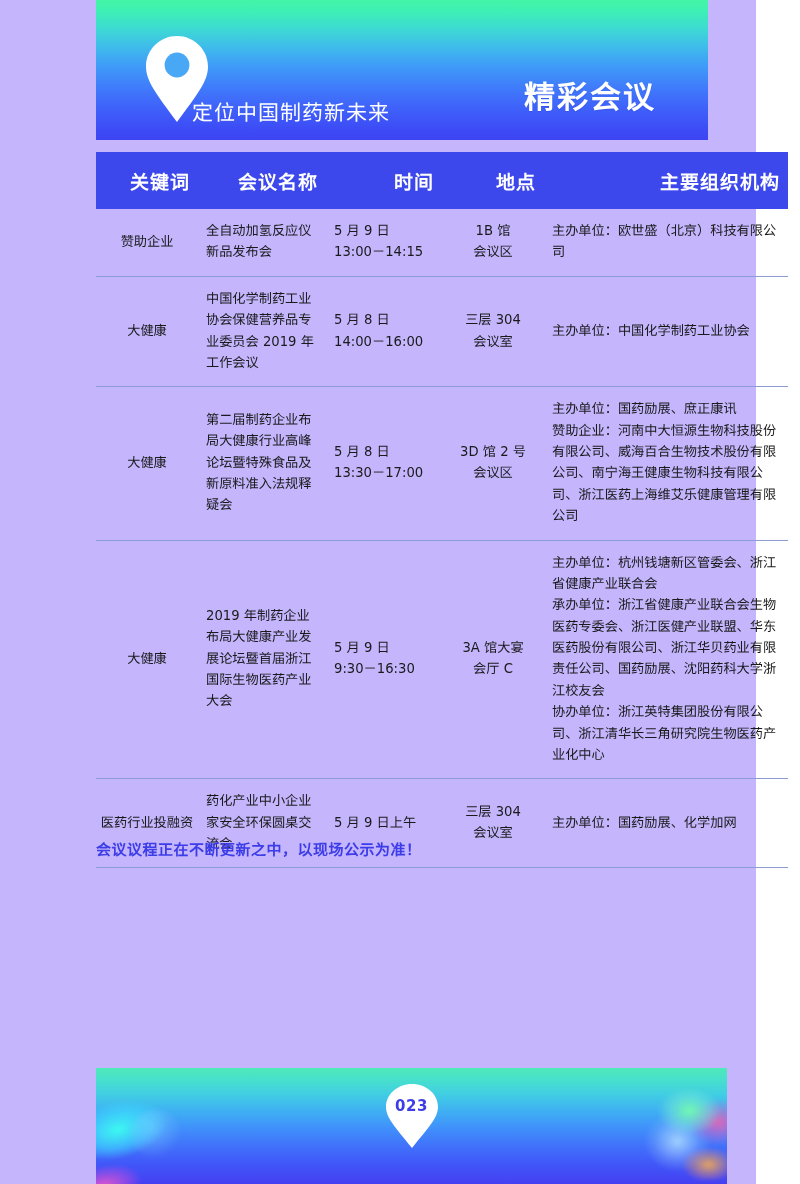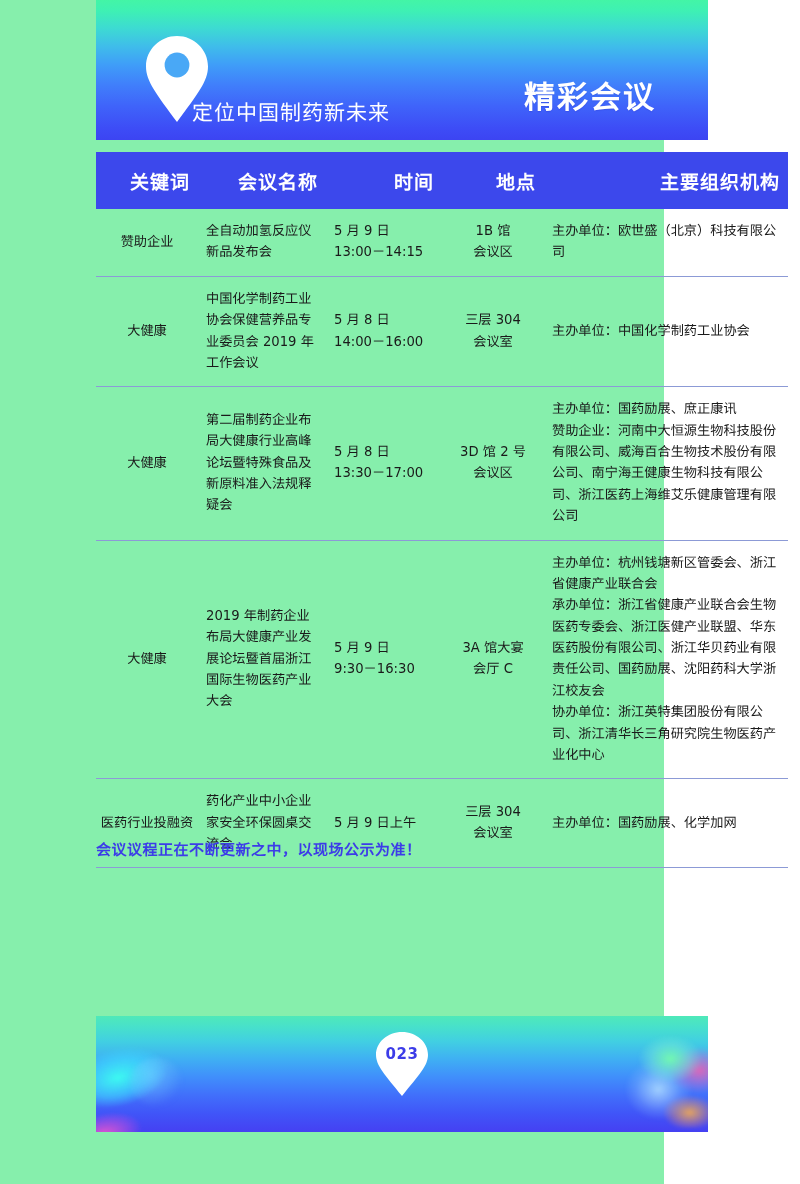--- a/index.html
+++ b/index.html
@@ -11,23 +11,23 @@
   body {
     width: 800px;
     height: 1184px;
     font-family: "DejaVu Sans", "Liberation Sans", sans-serif;
     overflow: hidden;
     position: relative;
   }
 
   .page {
     position: relative;
-    width: 664px;
+    width: 756px;
     height: 1184px;
-    background: #86efac;
+    background: #c4b5fd;
   }
 
   
   .header-banner {
     position: absolute;
     left: 96px;
     top: 0px;
     width: 612px;
     height: 140px;
     background: linear-gradient(to bottom,
@@ -134,33 +134,34 @@
     font-weight: 700;
     color: #3c3ce8;
     letter-spacing: 0.5px;
     white-space: nowrap;
   }
 
   
   .footer-banner {
     position: absolute;
     left: 96px;
-    top: 1016px;
+    top: 1068px;
     width: 612px;
     height: 116px;
     background: linear-gradient(to bottom,
         #4fe9b9 0%,
         #47e0cc 10%,
         #41cfe2 22%,
         #3fb2f2 36%,
         #4090fb 52%,
         #4170fb 68%,
         #4055f8 84%,
         #4540f2 100%);
     overflow: hidden;
+    padding-left: 19px;
   }
 
   .blob-left {
     position: absolute;
     left: -26px;
     bottom: -20px;
     width: 130px;
     height: 120px;
     background:
       radial-gradient(ellipse 70px 40px at 40% 35%, rgba(60,255,240,0.95) 0%, rgba(60,220,255,0.6) 45%, rgba(70,110,250,0) 72%),

